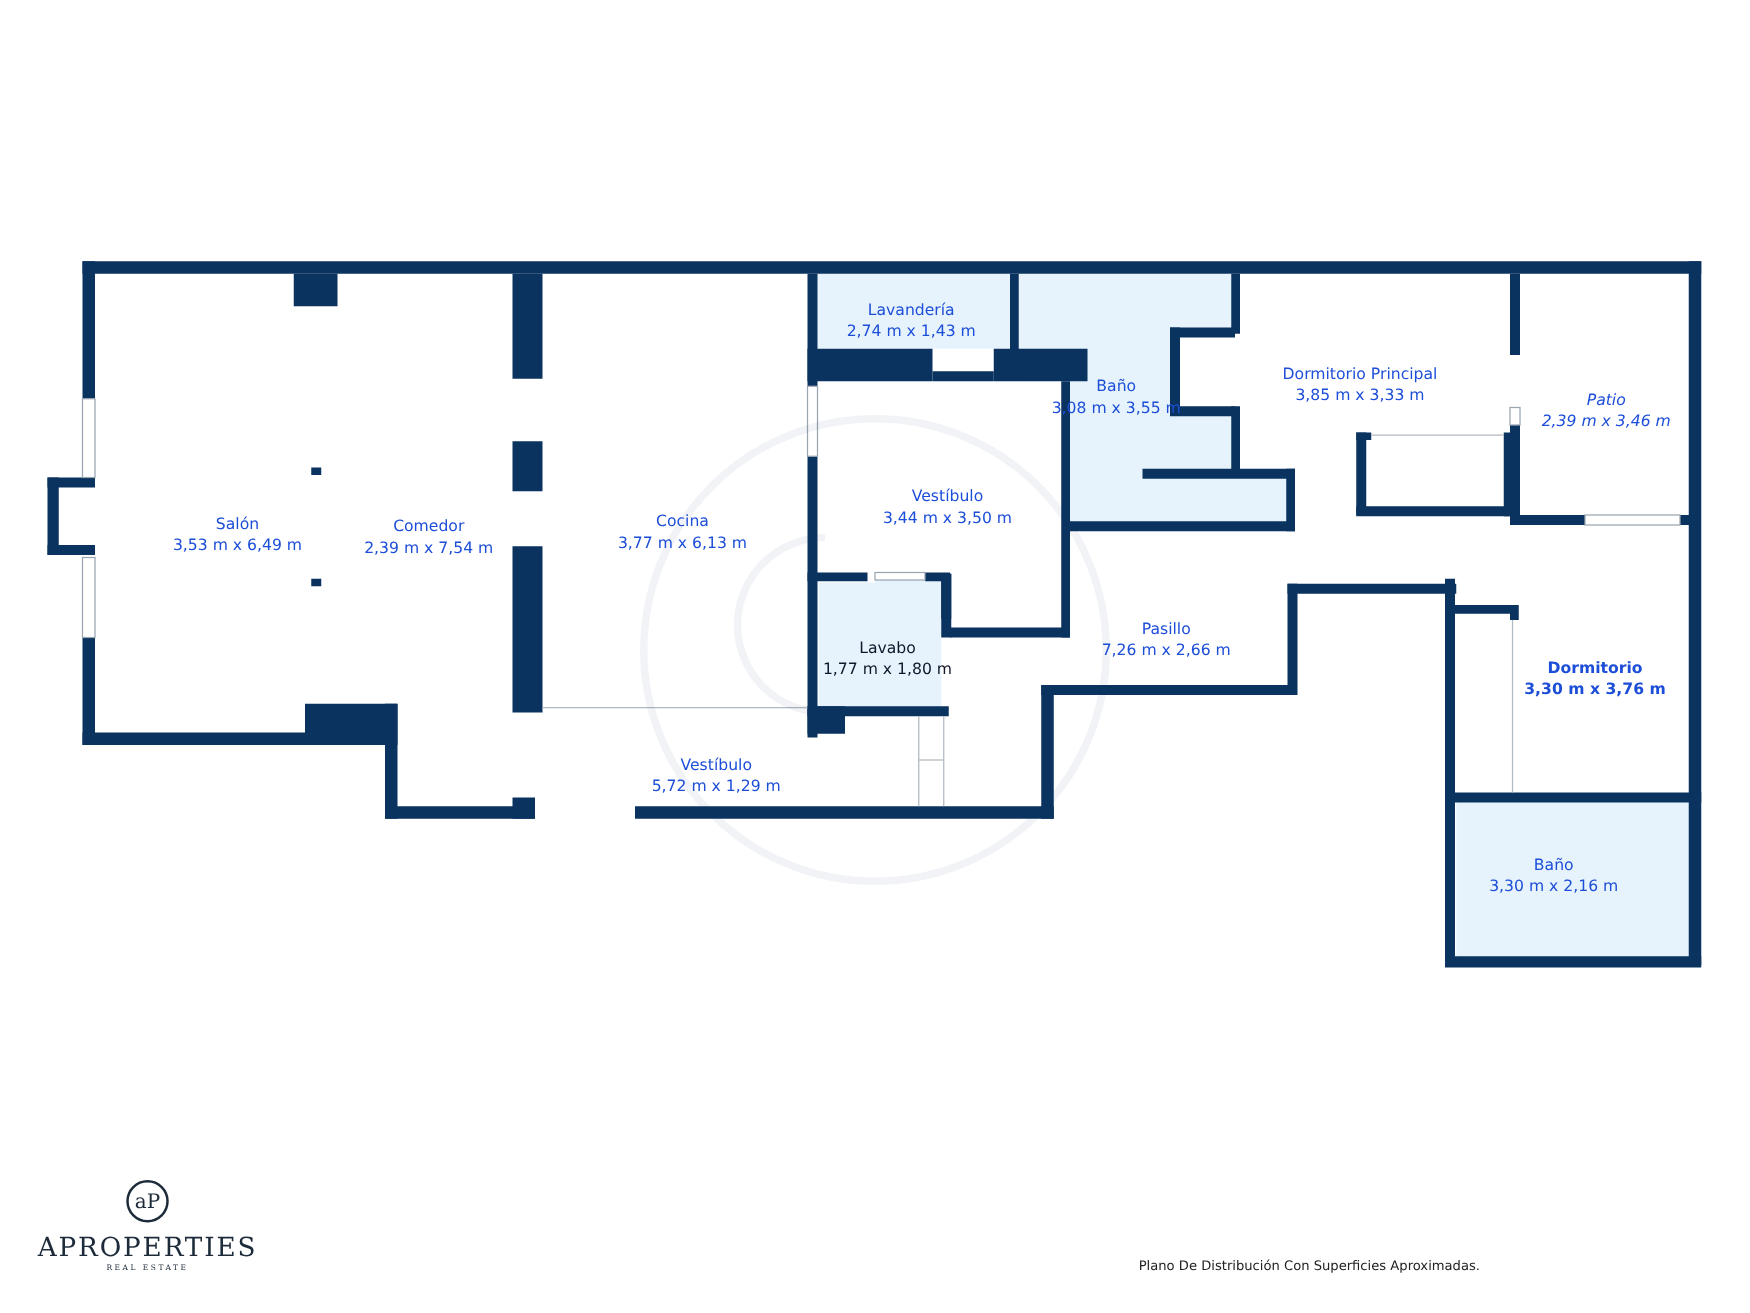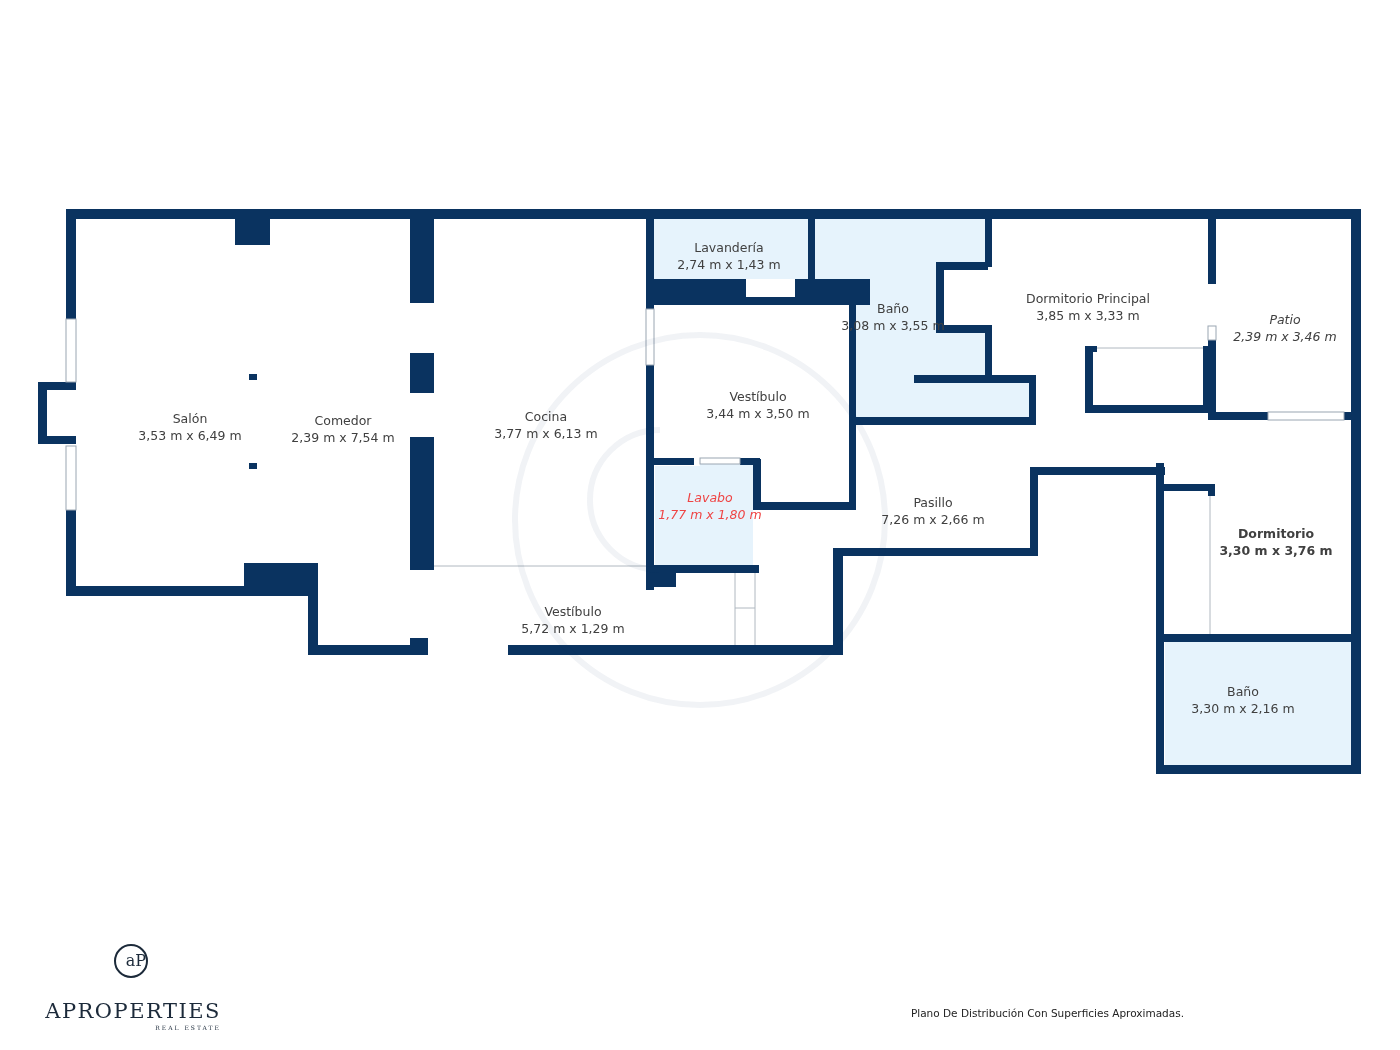--- a/index.html
+++ b/index.html
@@ -1,22 +1,22 @@
 <!DOCTYPE html>
 <html><head>
 <meta charset="utf-8">
 <style>
   html, body { margin: 0; padding: 0; background: #ffffff; }
   body { width: 1400px; height: 1050px; position: relative; overflow: hidden; font-family: "DejaVu Sans", "Liberation Sans", sans-serif; }
   #plan { position: absolute; left: 0; top: 0; width: 1400px; height: 1050px; }
-  .room-label { position: absolute; text-align: center; color: #404040; font-size: 12.5px; line-height: 17px; transform: translateX(-50%); white-space: nowrap; }
+  .room-label { position: absolute; text-align: center; color: #1d4ed8; font-size: 12.5px; line-height: 17px; transform: translateX(-50%); white-space: nowrap; }
   .room-label .dim { display: block; }
-  .logo { position: absolute; left: 41px; top: 944px; width: 180px; text-align: right; }
+  .logo { position: absolute; left: 28px; top: 944px; width: 180px; text-align: center; }
   .logo-mark { width: 30px; height: 30px; border: 2px solid #1c2a3a; border-radius: 50%; margin: 0 auto; font-family: "DejaVu Serif", serif; font-size: 16px; line-height: 30px; color: #1c2a3a; }
-  .logo-name { font-family: "DejaVu Serif", "Liberation Serif", serif; font-size: 21px; letter-spacing: 1.5px; color: #1c2a3a; margin-top: 21px; }
+  .logo-name { font-family: "DejaVu Serif", "Liberation Serif", serif; font-size: 21px; letter-spacing: 1.5px; color: #1c2a3a; margin-top: 8px; }
   .logo-sub { font-family: "DejaVu Serif", "Liberation Serif", serif; font-size: 6px; letter-spacing: 2px; color: #1c2a3a; margin-top: 1px; }
   .caption { position: absolute; left: 0; width: 1184px; top: 1007px; text-align: right; font-size: 10.5px; color: #222; }
 </style>
 </head>
 <body>
 
 <svg id="plan" viewBox="0 0 1400 1050" xmlns="http://www.w3.org/2000/svg">
 
   <g fill="#e6f3fc">
     <rect x="654" y="219" width="154" height="60"></rect>
@@ -154,21 +154,21 @@
   <span class="dim">3,85 m x 3,33 m</span>
 </div>
 <div class="room-label" style="left:1285px;top:311px;font-style:italic;">
   <span>Patio</span>
   <span class="dim">2,39 m x 3,46 m</span>
 </div>
 <div class="room-label" style="left:758px;top:388px;">
   <span>Vestíbulo</span>
   <span class="dim">3,44 m x 3,50 m</span>
 </div>
-<div class="room-label" style="left:710px;top:489px;color:#ef4444;font-style:italic;">
+<div class="room-label" style="left:710px;top:509px;color:#0f172a;">
   <span>Lavabo</span>
   <span class="dim">1,77 m x 1,80 m</span>
 </div>
 <div class="room-label" style="left:933px;top:494px;">
   <span>Pasillo</span>
   <span class="dim">7,26 m x 2,66 m</span>
 </div>
 <div class="room-label" style="left:573px;top:603px;">
   <span>Vestíbulo</span>
   <span class="dim">5,72 m x 1,29 m</span>

